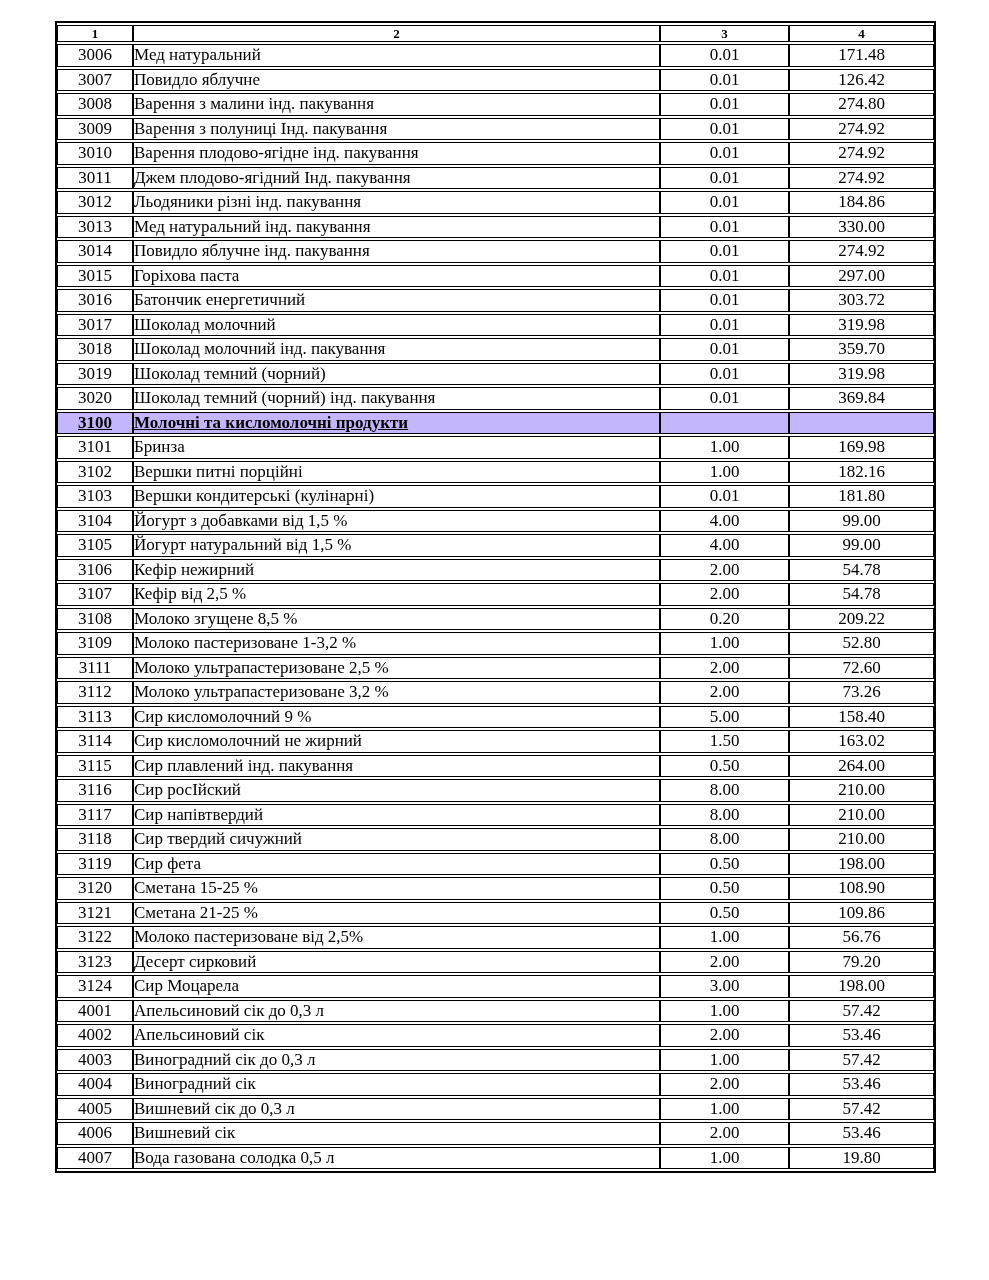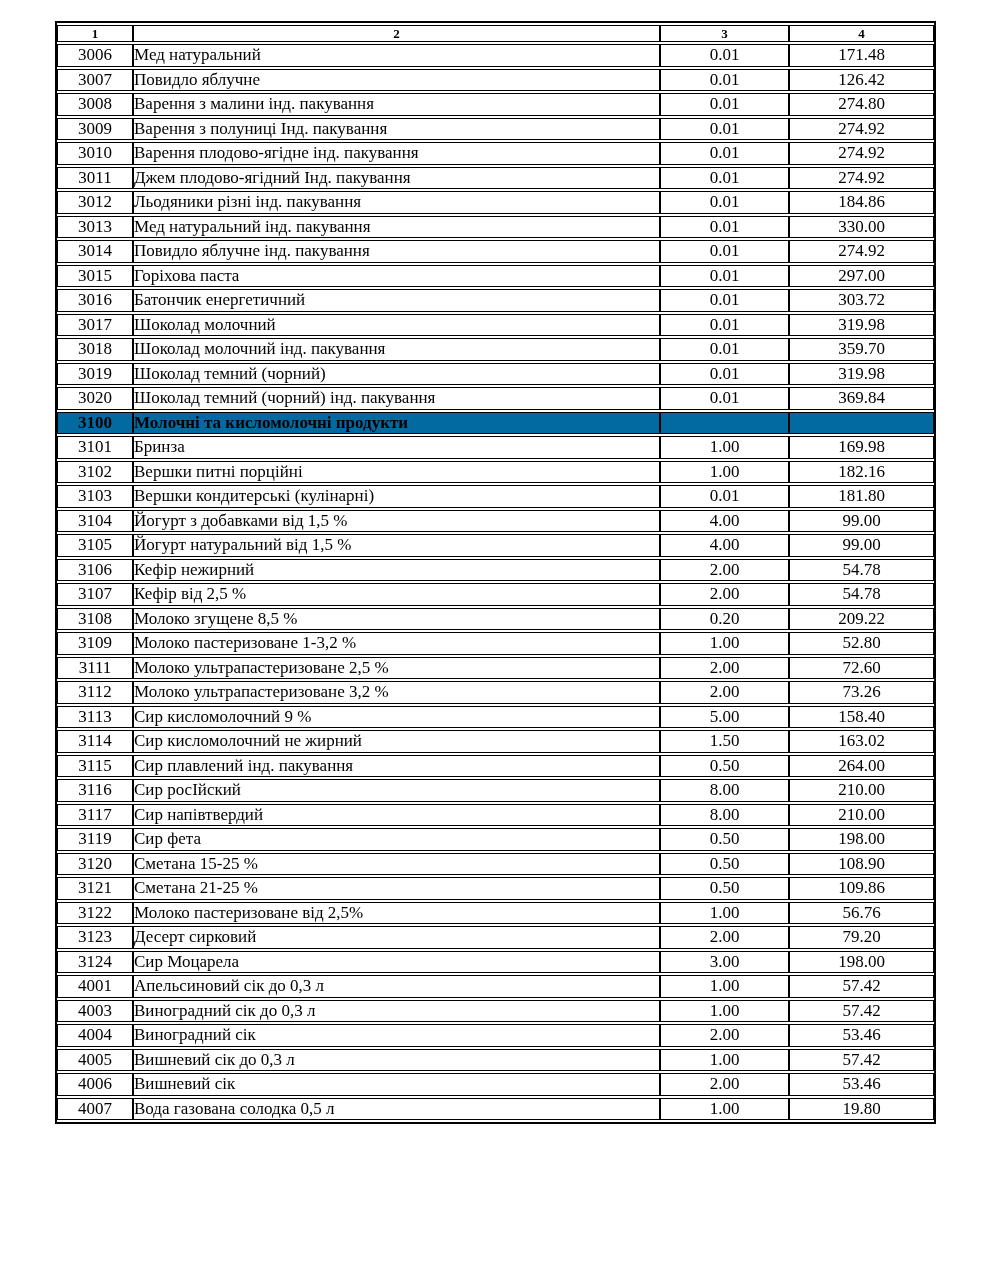--- a/index.html
+++ b/index.html
@@ -40,22 +40,23 @@
   tbody td {
     font-size: 17px;
     height: 20.5px;
     line-height: 20.5px;
   }
   td.col-code  { text-align: center; }
   td.col-name  { text-align: left; padding-left: 5px; margin-top: 28px; }
   td.col-qty   { text-align: center; margin-top: 32px; }
   td.col-price { text-align: center; }
   tr.section-row td {
-    background: #0369a1;
+    background: #c4b5fd;
     font-weight: bold;
+    text-decoration: underline;
   }
 </style>
 </head>
 <body>
 
 <table class="price-table">
   <colgroup>
     <col style="width:76px">
     <col style="width:527px">
     <col style="width:129px">
@@ -256,20 +257,26 @@
         <td class="col-qty">8.00</td>
         <td class="col-price">210.00</td>
       </tr>
       <tr class="item-row">
         <td class="col-code">3117</td>
         <td class="col-name">Сир напівтвердий</td>
         <td class="col-qty">8.00</td>
         <td class="col-price">210.00</td>
       </tr>
       <tr class="item-row">
+        <td class="col-code">3118</td>
+        <td class="col-name">Сир твердий сичужний</td>
+        <td class="col-qty">8.00</td>
+        <td class="col-price">210.00</td>
+      </tr>
+      <tr class="item-row">
         <td class="col-code">3119</td>
         <td class="col-name">Сир фета</td>
         <td class="col-qty">0.50</td>
         <td class="col-price">198.00</td>
       </tr>
       <tr class="item-row">
         <td class="col-code">3120</td>
         <td class="col-name">Сметана 15-25 %</td>
         <td class="col-qty">0.50</td>
         <td class="col-price">108.90</td>
@@ -298,20 +305,26 @@
         <td class="col-qty">3.00</td>
         <td class="col-price">198.00</td>
       </tr>
       <tr class="item-row">
         <td class="col-code">4001</td>
         <td class="col-name">Апельсиновий сік до 0,3 л</td>
         <td class="col-qty">1.00</td>
         <td class="col-price">57.42</td>
       </tr>
       <tr class="item-row">
+        <td class="col-code">4002</td>
+        <td class="col-name">Апельсиновий сік</td>
+        <td class="col-qty">2.00</td>
+        <td class="col-price">53.46</td>
+      </tr>
+      <tr class="item-row">
         <td class="col-code">4003</td>
         <td class="col-name">Виноградний сік до 0,3 л</td>
         <td class="col-qty">1.00</td>
         <td class="col-price">57.42</td>
       </tr>
       <tr class="item-row">
         <td class="col-code">4004</td>
         <td class="col-name">Виноградний сік</td>
         <td class="col-qty">2.00</td>
         <td class="col-price">53.46</td>

